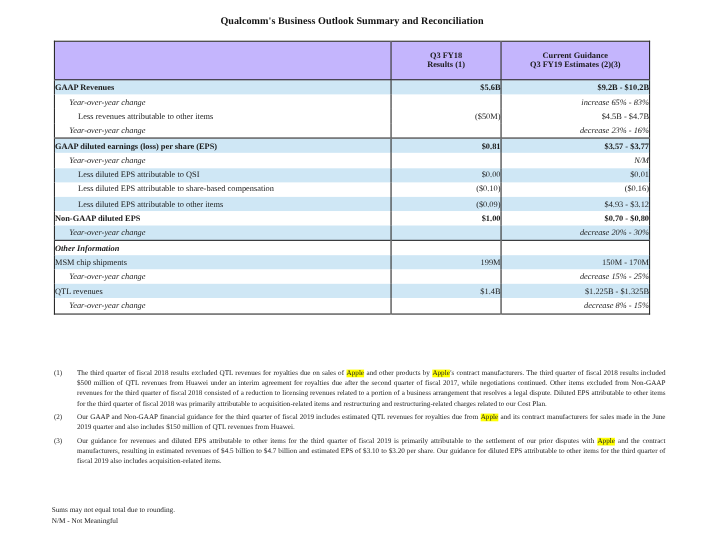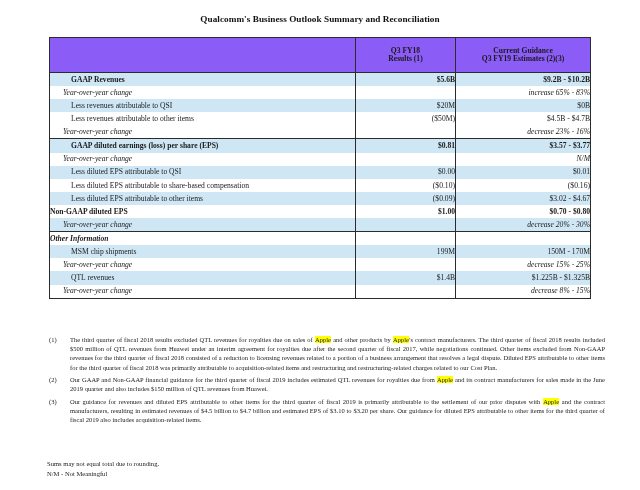--- a/index.html
+++ b/index.html
@@ -60,21 +60,21 @@
   }
 
   
   thead th {
     border-bottom: 1.1px solid #2b2b2b;
     height: 34px;
     font-weight: bold;
     text-align: center;
     font-size: 7.6px;
     line-height: 1.28;
-    background: #8b5cf6;
+    background: #c4b5fd;
   }
   thead th.h-label { border-right: 1.1px solid #2b2b2b; }
   thead th.h-prior { border-right: 1.1px solid #2b2b2b; }
 
   
   tbody td {
     height: 13.1px;
   }
   td.lbl {
     border-right: 1.1px solid #2b2b2b;
@@ -84,21 +84,21 @@
   }
   td.val {
     border-right: 1.1px solid #2b2b2b;
     text-align: right;
     padding-right: 5px;
     white-space: nowrap;
   }
   td.val.last { border-right: none; }
 
   
-  tr.shaded td { background: #cfe7f5; padding-left: 21px; }
+  tr.shaded td { background: #cfe7f5; }
   tr.plain  td { background: #ffffff; }
 
   
   .t-bold   { font-weight: bold; }
   .t-ital   { font-style: italic; }
   .t-bi     { font-weight: bold; font-style: italic; }
   .indent1  { padding-left: 13px !important; }
   .indent2  { padding-left: 21px !important; }
 
   
@@ -178,25 +178,20 @@
           <tr class="shaded">
             <td class="lbl t-bold">GAAP Revenues</td>
             <td class="val t-bold">$5.6B</td>
             <td class="val last t-bold">$9.2B - $10.2B</td>
           </tr>
           <tr class="plain">
             <td class="lbl t-ital indent1">Year-over-year change</td>
             <td class="val t-ital"></td>
             <td class="val last t-ital">increase 65% - 83%</td>
           </tr>
-          <tr class="shaded">
-            <td class="lbl  indent2">Less revenues attributable to QSI</td>
-            <td class="val">$20M</td>
-            <td class="val last">$0B</td>
-          </tr>
           <tr class="plain">
             <td class="lbl  indent2">Less revenues attributable to other items</td>
             <td class="val">($50M)</td>
             <td class="val last">$4.5B - $4.7B</td>
           </tr>
           <tr class="plain">
             <td class="lbl t-ital indent1">Year-over-year change</td>
             <td class="val t-ital"></td>
             <td class="val last t-ital">decrease 23% - 16%</td>
           </tr>
@@ -216,21 +211,21 @@
             <td class="val last">$0.01</td>
           </tr>
           <tr class="plain">
             <td class="lbl  indent2">Less diluted EPS attributable to share-based compensation</td>
             <td class="val">($0.10)</td>
             <td class="val last">($0.16)</td>
           </tr>
           <tr class="shaded">
             <td class="lbl  indent2">Less diluted EPS attributable to other items</td>
             <td class="val">($0.09)</td>
-            <td class="val last">$3.02 - $4.67</td>
+            <td class="val last">$4.93 - $3.12</td>
           </tr>
           <tr class="plain">
             <td class="lbl t-bold">Non-GAAP diluted EPS</td>
             <td class="val t-bold">$1.00</td>
             <td class="val last t-bold">$0.70 - $0.80</td>
           </tr>
           <tr class="shaded">
             <td class="lbl t-ital indent1">Year-over-year change</td>
             <td class="val t-ital"></td>
             <td class="val last t-ital">decrease 20% - 30%</td>

